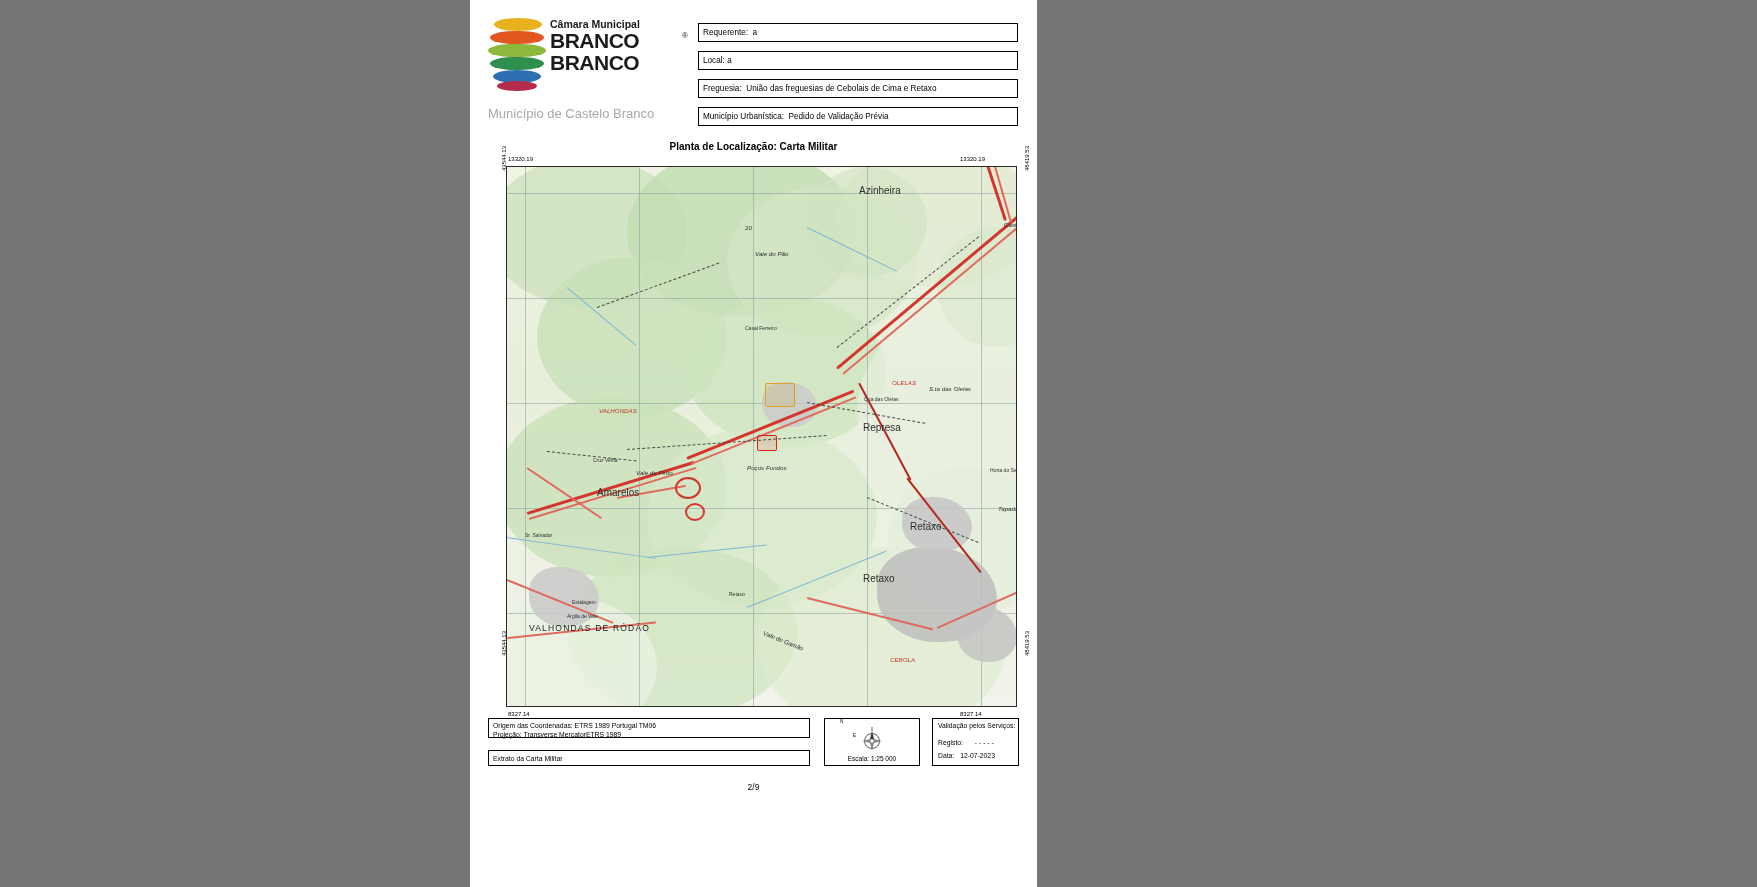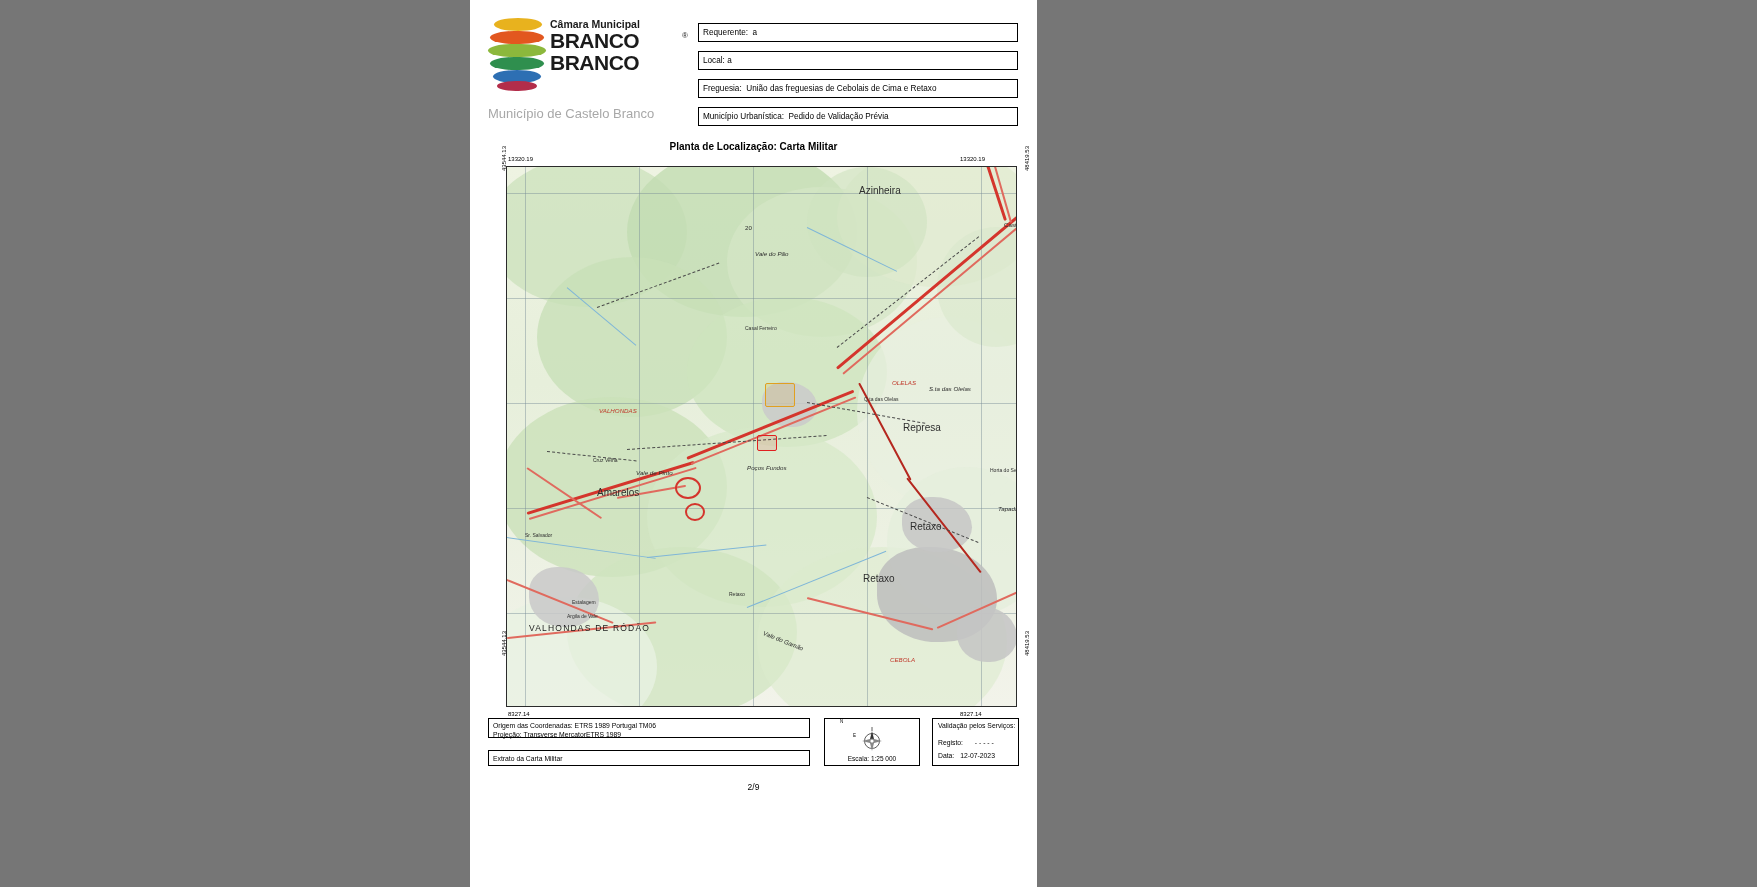--- a/index.html
+++ b/index.html
@@ -419,21 +419,21 @@
       <div class="m-layer">
         <div class="maplabel mid" style="left:352px; top:18px;">Azinheira</div>
         <div class="maplabel" style="left:497px; top:54px;">Casta</div>
         <div class="maplabel" style="left:238px; top:57px;">20</div>
         <div class="maplabel ital" style="left:248px; top:83px;">Vale  do  Pão</div>
         <div class="maplabel" style="left:238px; top:158px; font-size:5px;">Casal Ferreiro</div>
         <div class="maplabel red" style="left:385px; top:212px;">OLELAS</div>
         <div class="maplabel ital" style="left:422px; top:218px;">S.ta das Olelas</div>
         <div class="maplabel" style="left:357px; top:229px; font-size:5px;">Q.ta das Olelas</div>
         <div class="maplabel red" style="left:92px;  top:240px;">VALHONDAS</div>
-        <div class="maplabel mid" style="left:356px; top:255px;margin-left:40px;">Represa</div>
+        <div class="maplabel mid" style="left:356px; top:255px;">Represa</div>
         <div class="maplabel ital" style="left:240px; top:297px;">Poços  Fundos</div>
         <div class="maplabel" style="left:86px;  top:290px; font-size:5px;">Cruz Velha</div>
         <div class="maplabel ital" style="left:129px; top:302px;">Vale de Pinto</div>
         <div class="maplabel mid" style="left:90px;  top:320px;">Amarelos</div>
         <div class="maplabel" style="left:483px; top:300px; font-size:5px;">Horta do Serr</div>
         <div class="maplabel ital" style="left:491px; top:338px;">Tapada</div>
         <div class="maplabel mid" style="left:403px; top:354px;">Retaxo</div>
         <div class="maplabel" style="left:18px;  top:365px; font-size:5px;">Sr. Salvador</div>
         <div class="maplabel mid" style="left:356px; top:406px;">Retaxo</div>
         <div class="maplabel" style="left:222px; top:424px; font-size:5px;">Retaxo</div>

